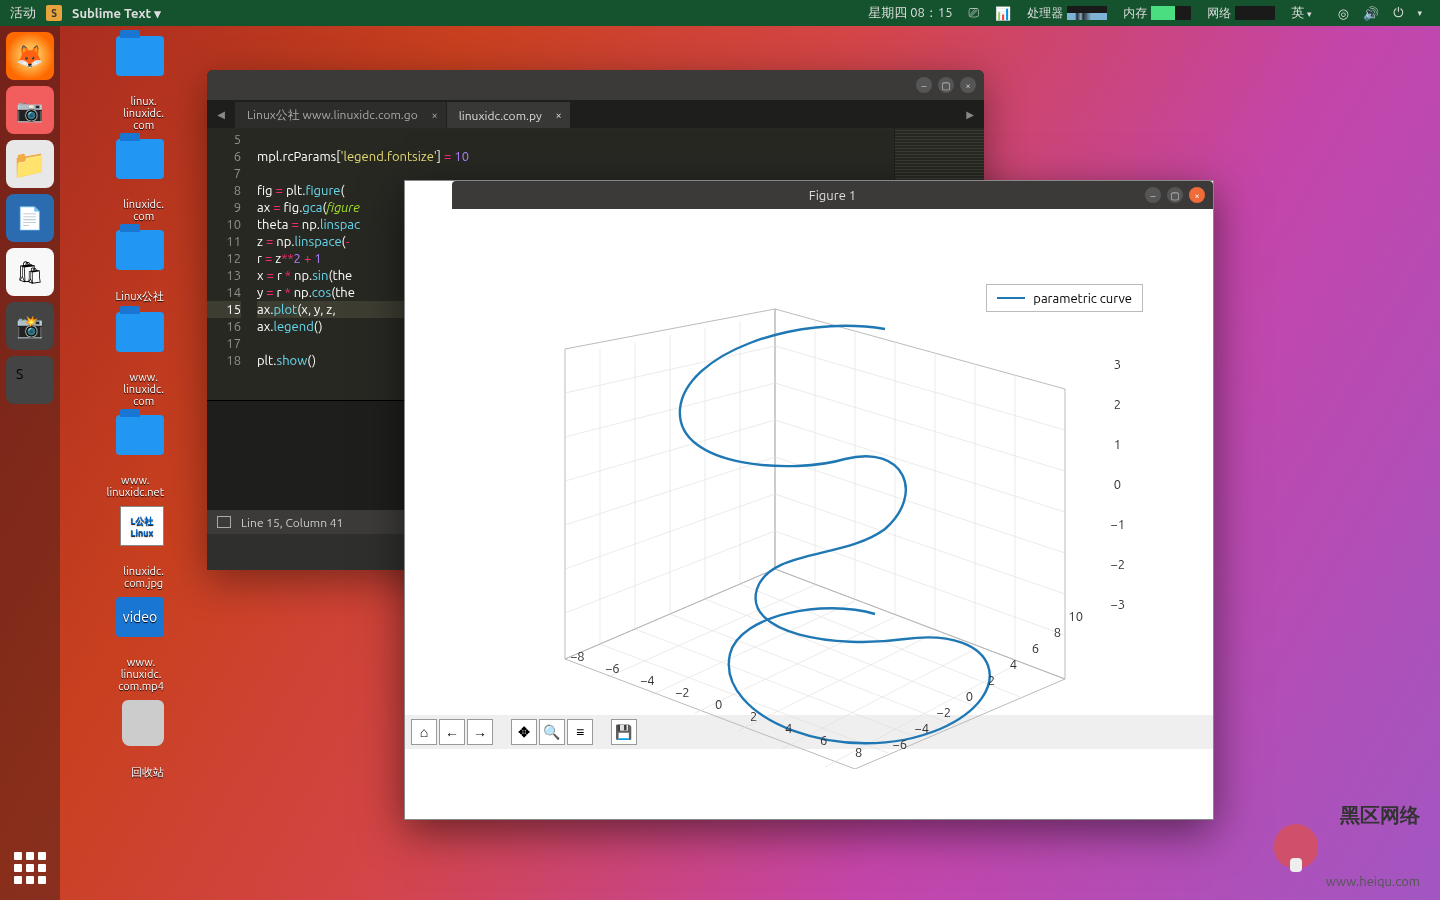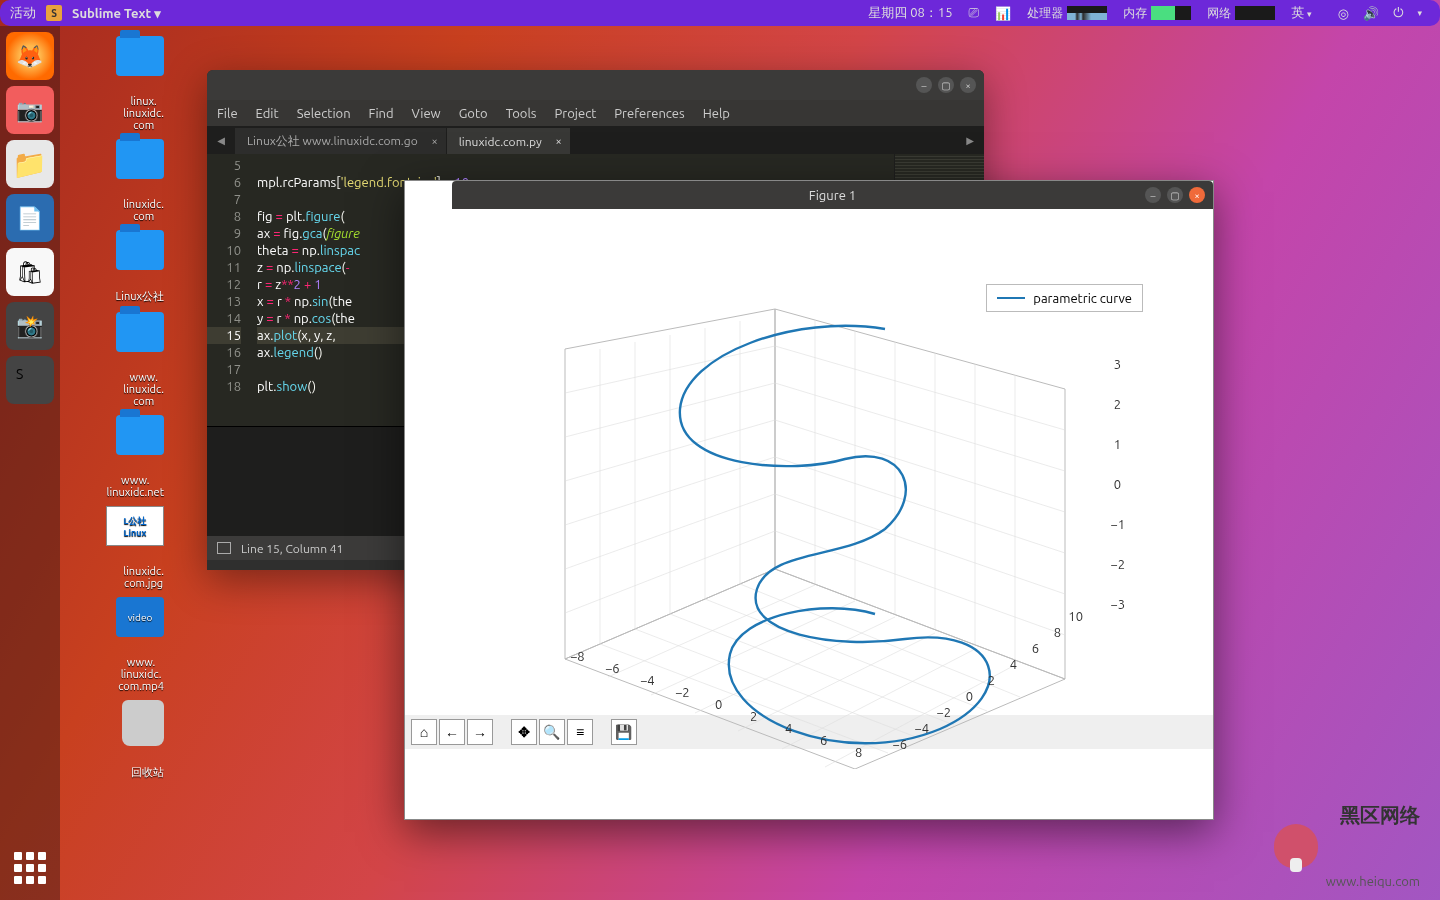--- a/index.html
+++ b/index.html
@@ -1,19 +1,19 @@
 <!DOCTYPE html>
 <html><head>
 <meta charset="utf-8">
 <style>
 * { margin: 0; padding: 0; box-sizing: border-box; font-family: "Ubuntu", "Arial", sans-serif; }
 body { width: 1440px; height: 900px; overflow: hidden; position: relative; background: linear-gradient(120deg, #a52a1f 0%, #c8401f 25%, #d34548 45%, #c445aa 70%, #a256c2 100%); }
 
 
-.topbar { position: absolute; top: 0; left: 0; right: 0; height: 26px; background: #6d28d9; color: #ddd; display: flex; align-items: center; font-size: 13px; border-radius: 10px; }
+.topbar { position: absolute; top: 0; left: 0; right: 0; height: 26px; background: #14532d; color: #ddd; display: flex; align-items: center; font-size: 13px; }
 .topbar .left { display: flex; align-items: center; gap: 10px; padding-left: 10px; }
 .topbar .sublime-ico { width: 16px; height: 16px; background: #e8a33d; border-radius: 2px; display: flex; align-items: center; justify-content: center; font-size: 10px; font-weight: bold; color: #333; }
 .topbar .center { margin-left: auto; display: flex; align-items: center; gap: 16px; padding-right: 8px; }
 .topbar .indicator { display: flex; align-items: center; gap: 4px; font-size: 12px; }
 .topbar .graph { width: 40px; height: 14px; background: #1a1a1a; position: relative; }
 .topbar .graph.cpu::after { content:""; position:absolute; bottom:0; left:0; right:0; height:50%; background: linear-gradient(90deg,#7fb3d5 20%,#2c2b2a 25%,#7fb3d5 35%,#2c2b2a 40%,#7fb3d5 60%); }
 .topbar .graph.mem { background: linear-gradient(90deg,#4ade80 60%,#1a1a1a 60%); }
 .topbar .sys-icons { display:flex; gap:14px; align-items:center; padding: 0 10px; }
 .topbar .tri { font-size: 9px; }
 
@@ -29,22 +29,22 @@
 .launcher .subl { background: #444; }
 .launcher .subl .sublime-ico { width:28px; height:28px; font-size:14px; }
 .launcher .apps { margin-top:auto; margin-bottom:12px; width:40px; height:40px; display:grid; grid-template-columns:repeat(3,8px); grid-template-rows:repeat(3,8px); gap:4px; justify-content:center; align-content:center; }
 .launcher .apps span { background:#fff; border-radius:1px; }
 
 
 .desktop-icons { position:absolute; left:74px; top:36px; width:100px; display:flex; flex-direction:column; align-items:center; gap:8px; }
 .desktop-icons .icon { width:80px; display:flex; flex-direction:column; align-items:flex-end; color:#fff; font-size:11px; text-align:center; text-shadow:0 1px 1px #000; gap:19px; }
 .desktop-icons .folder { width:48px; height:40px; background:#2196f3; border-radius:4px; position:relative; }
 .desktop-icons .folder::before { content:""; position:absolute; top:-6px; left:4px; width:20px; height:8px; background:#1976d2; border-radius:2px 2px 0 0; }
-.desktop-icons .img { width:58px; height:40px; background:#fff; border:1px solid #888; display:flex; align-items:center; justify-content:center; font-size:9px; color:#06c; font-weight:bold; }
-.desktop-icons .vid { width:48px; height:40px; background:#1976d2; border-radius:4px; display:flex; align-items:center; justify-content:center; color:#fff; font-size:10px; }
+.desktop-icons .img { width:44px; height:40px; background:#fff; border:1px solid #888; display:flex; align-items:center; justify-content:center; font-size:9px; color:#06c; font-weight:bold; }
+.desktop-icons .vid { width:48px; height:40px; background:#1976d2; border-radius:4px; display:flex; align-items:center; justify-content:center; color:#fff; font-size:14px; }
 .desktop-icons .trash { width:42px; height:46px; background:#ccc; border-radius:6px 6px 8px 8px; }
 
 
 .sublime { position:absolute; left:207px; top:70px; width:777px; height:500px; background:#2f2f2e; border-radius:6px 6px 0 0; box-shadow:0 10px 40px rgba(0,0,0,0.4); }
 .sublime .titlebar { height:30px; display:flex; align-items:center; justify-content:center; color:#bbb; font-size:12px; position:relative; border-radius:6px 6px 0 0; background:#3b3a39; }
 .sublime .win-ctrls { position:absolute; right:8px; display:flex; gap:6px; }
 .sublime .win-ctrls span { width:16px; height:16px; border-radius:50%; background:#555; color:#ccc; font-size:10px; display:flex; align-items:center; justify-content:center; }
 .sublime .menubar { height:26px; display:flex; align-items:center; gap:18px; padding:0 10px; color:#ccc; font-size:13px; background:#373634; }
 .sublime .tabbar { height:28px; background:#1e1e1d; display:flex; align-items:flex-end; }
 .sublime .tab-scroll { width:28px; height:28px; color:#888; display:flex; align-items:center; justify-content:center; font-size:10px; }
@@ -189,32 +189,20 @@
     </div>
 </div>
 
 <div class="sublime">
   <div class="titlebar">
     <div class="win-ctrls">
       <span>–</span>
       <span>▢</span>
       <span>×</span>
     </div>
-  </div>
-  <div class="menubar">
-    <span>File</span>
-    <span>Edit</span>
-    <span>Selection</span>
-    <span>Find</span>
-    <span>View</span>
-    <span>Goto</span>
-    <span>Tools</span>
-    <span>Project</span>
-    <span>Preferences</span>
-    <span>Help</span>
   </div>
   <div class="tabbar">
     <div class="tab-scroll">◀</div>
     <div class="tab">
         <span>Linux公社 www.linuxidc.com.go</span>
         <span class="close">×</span>
       </div>
     <div class="tab active">
         <span>linuxidc.com.py</span>
         <span class="close">×</span>

